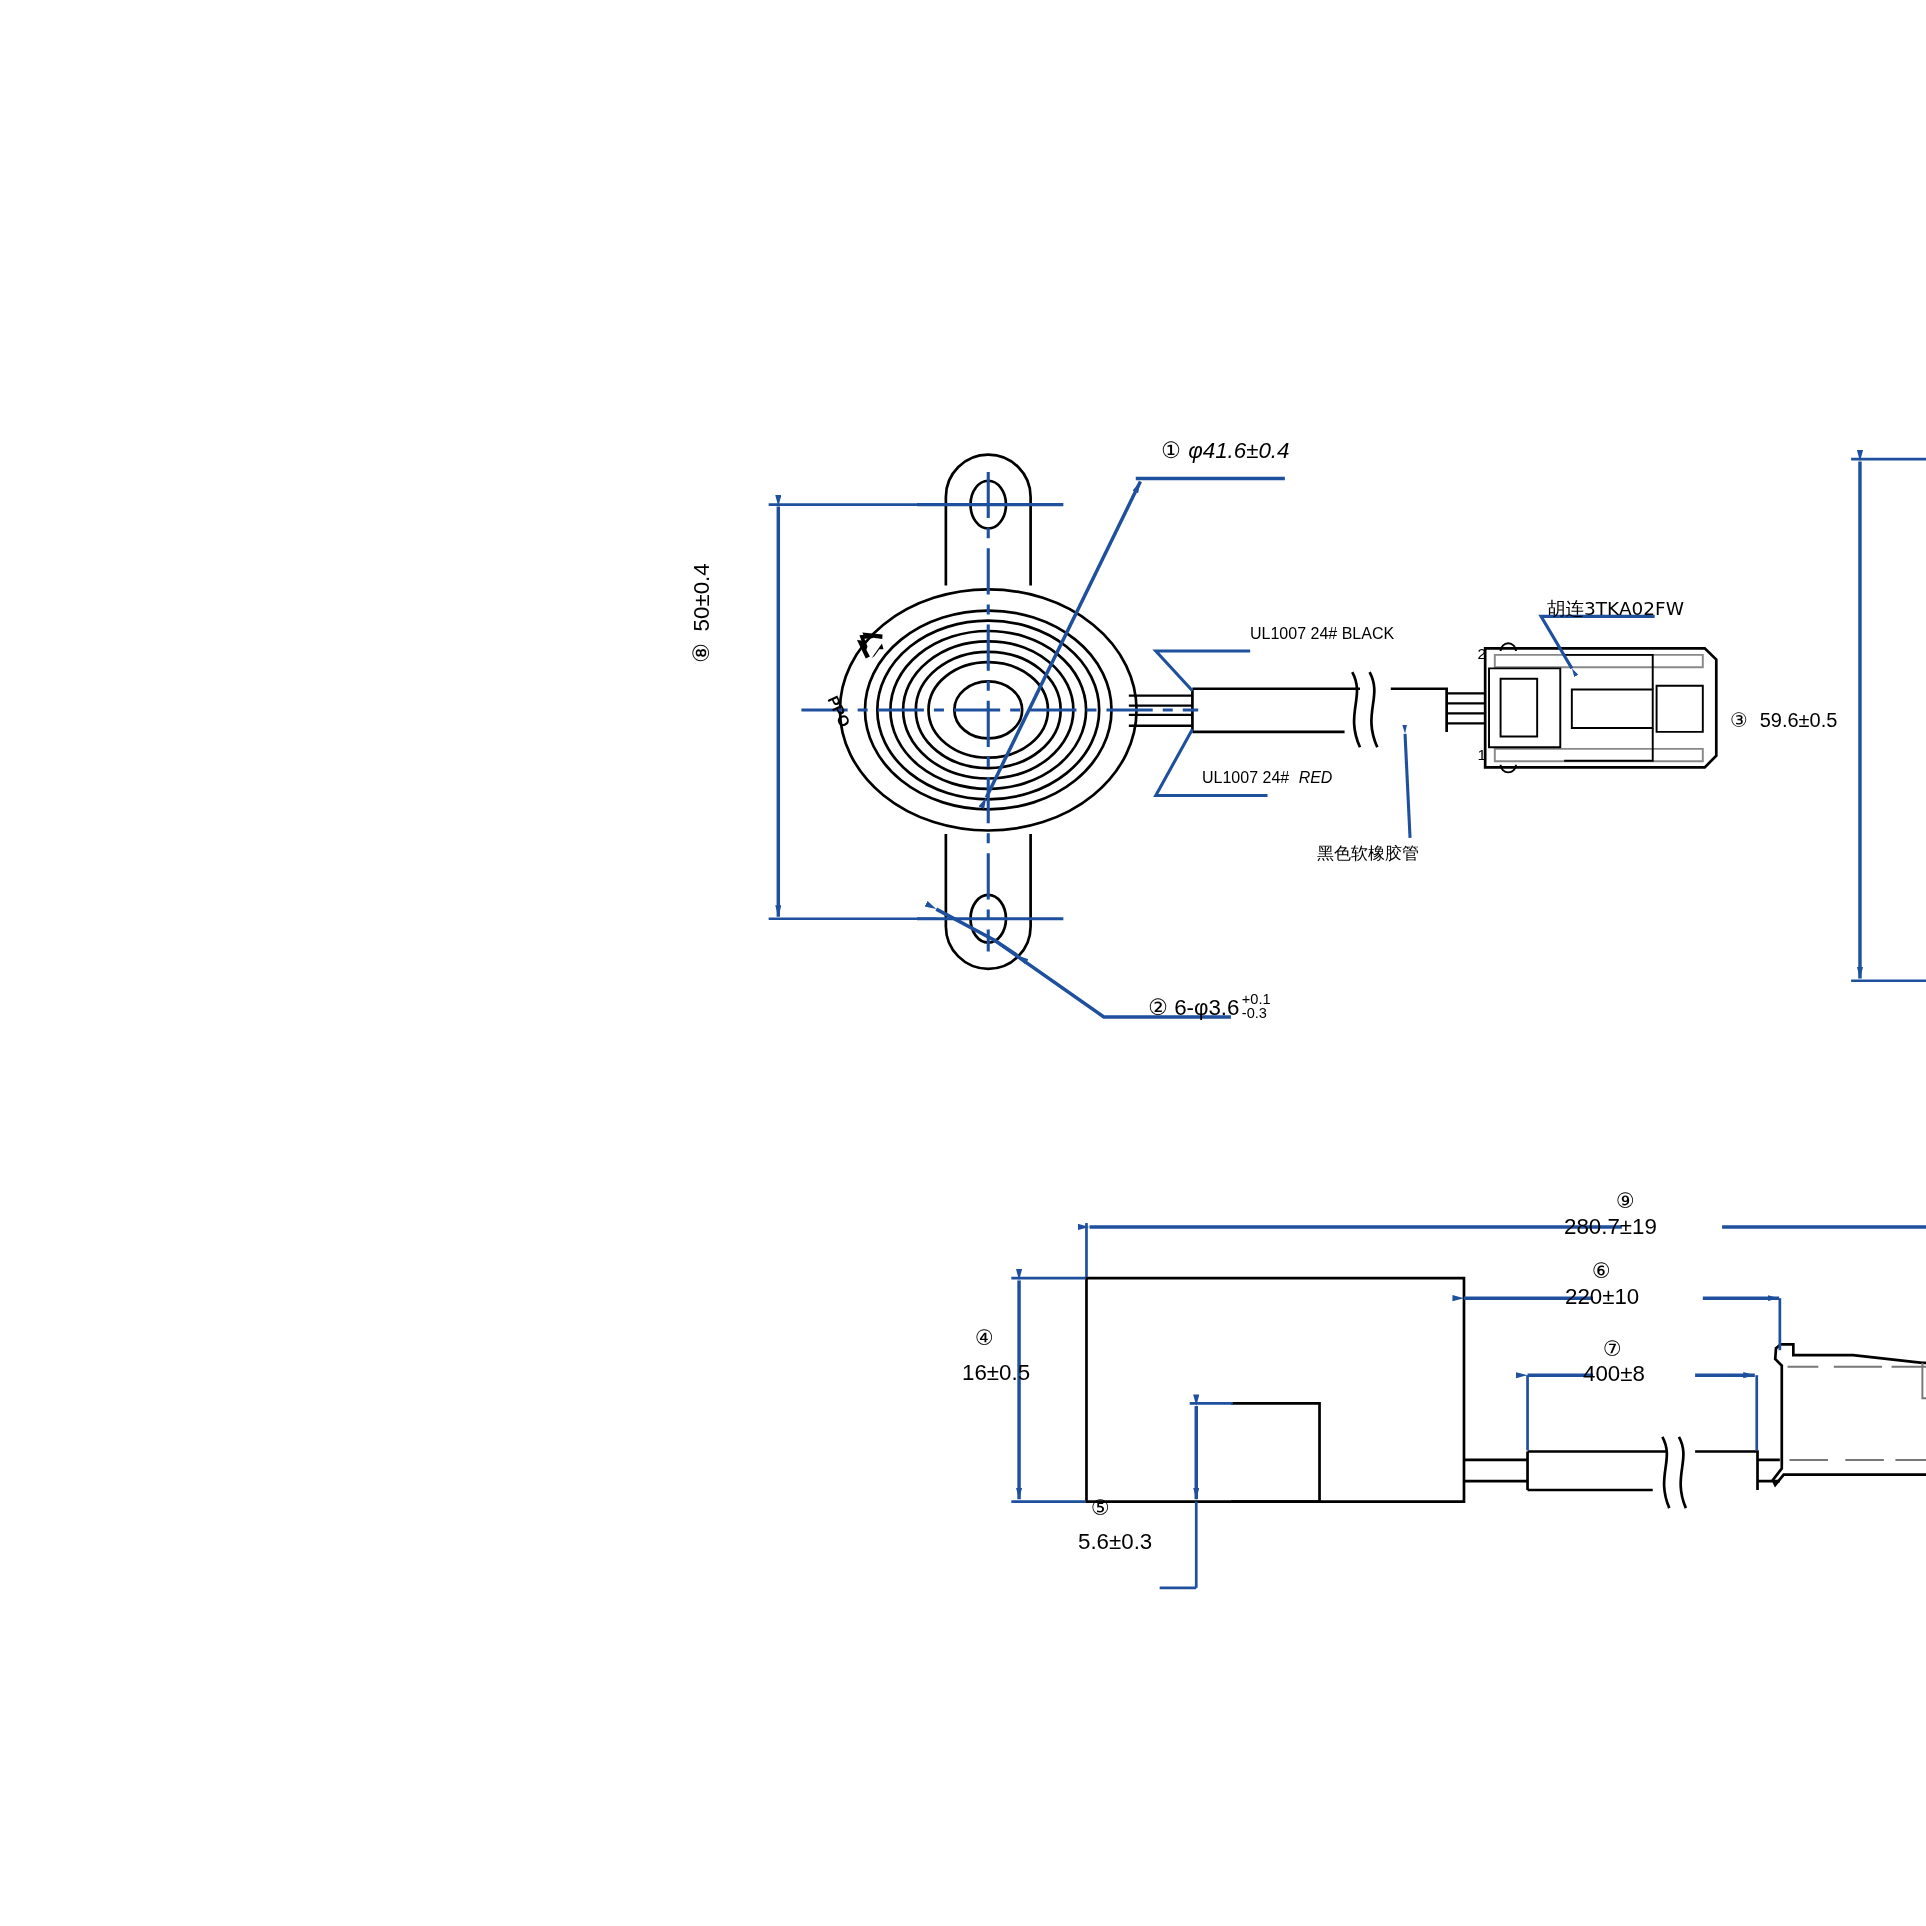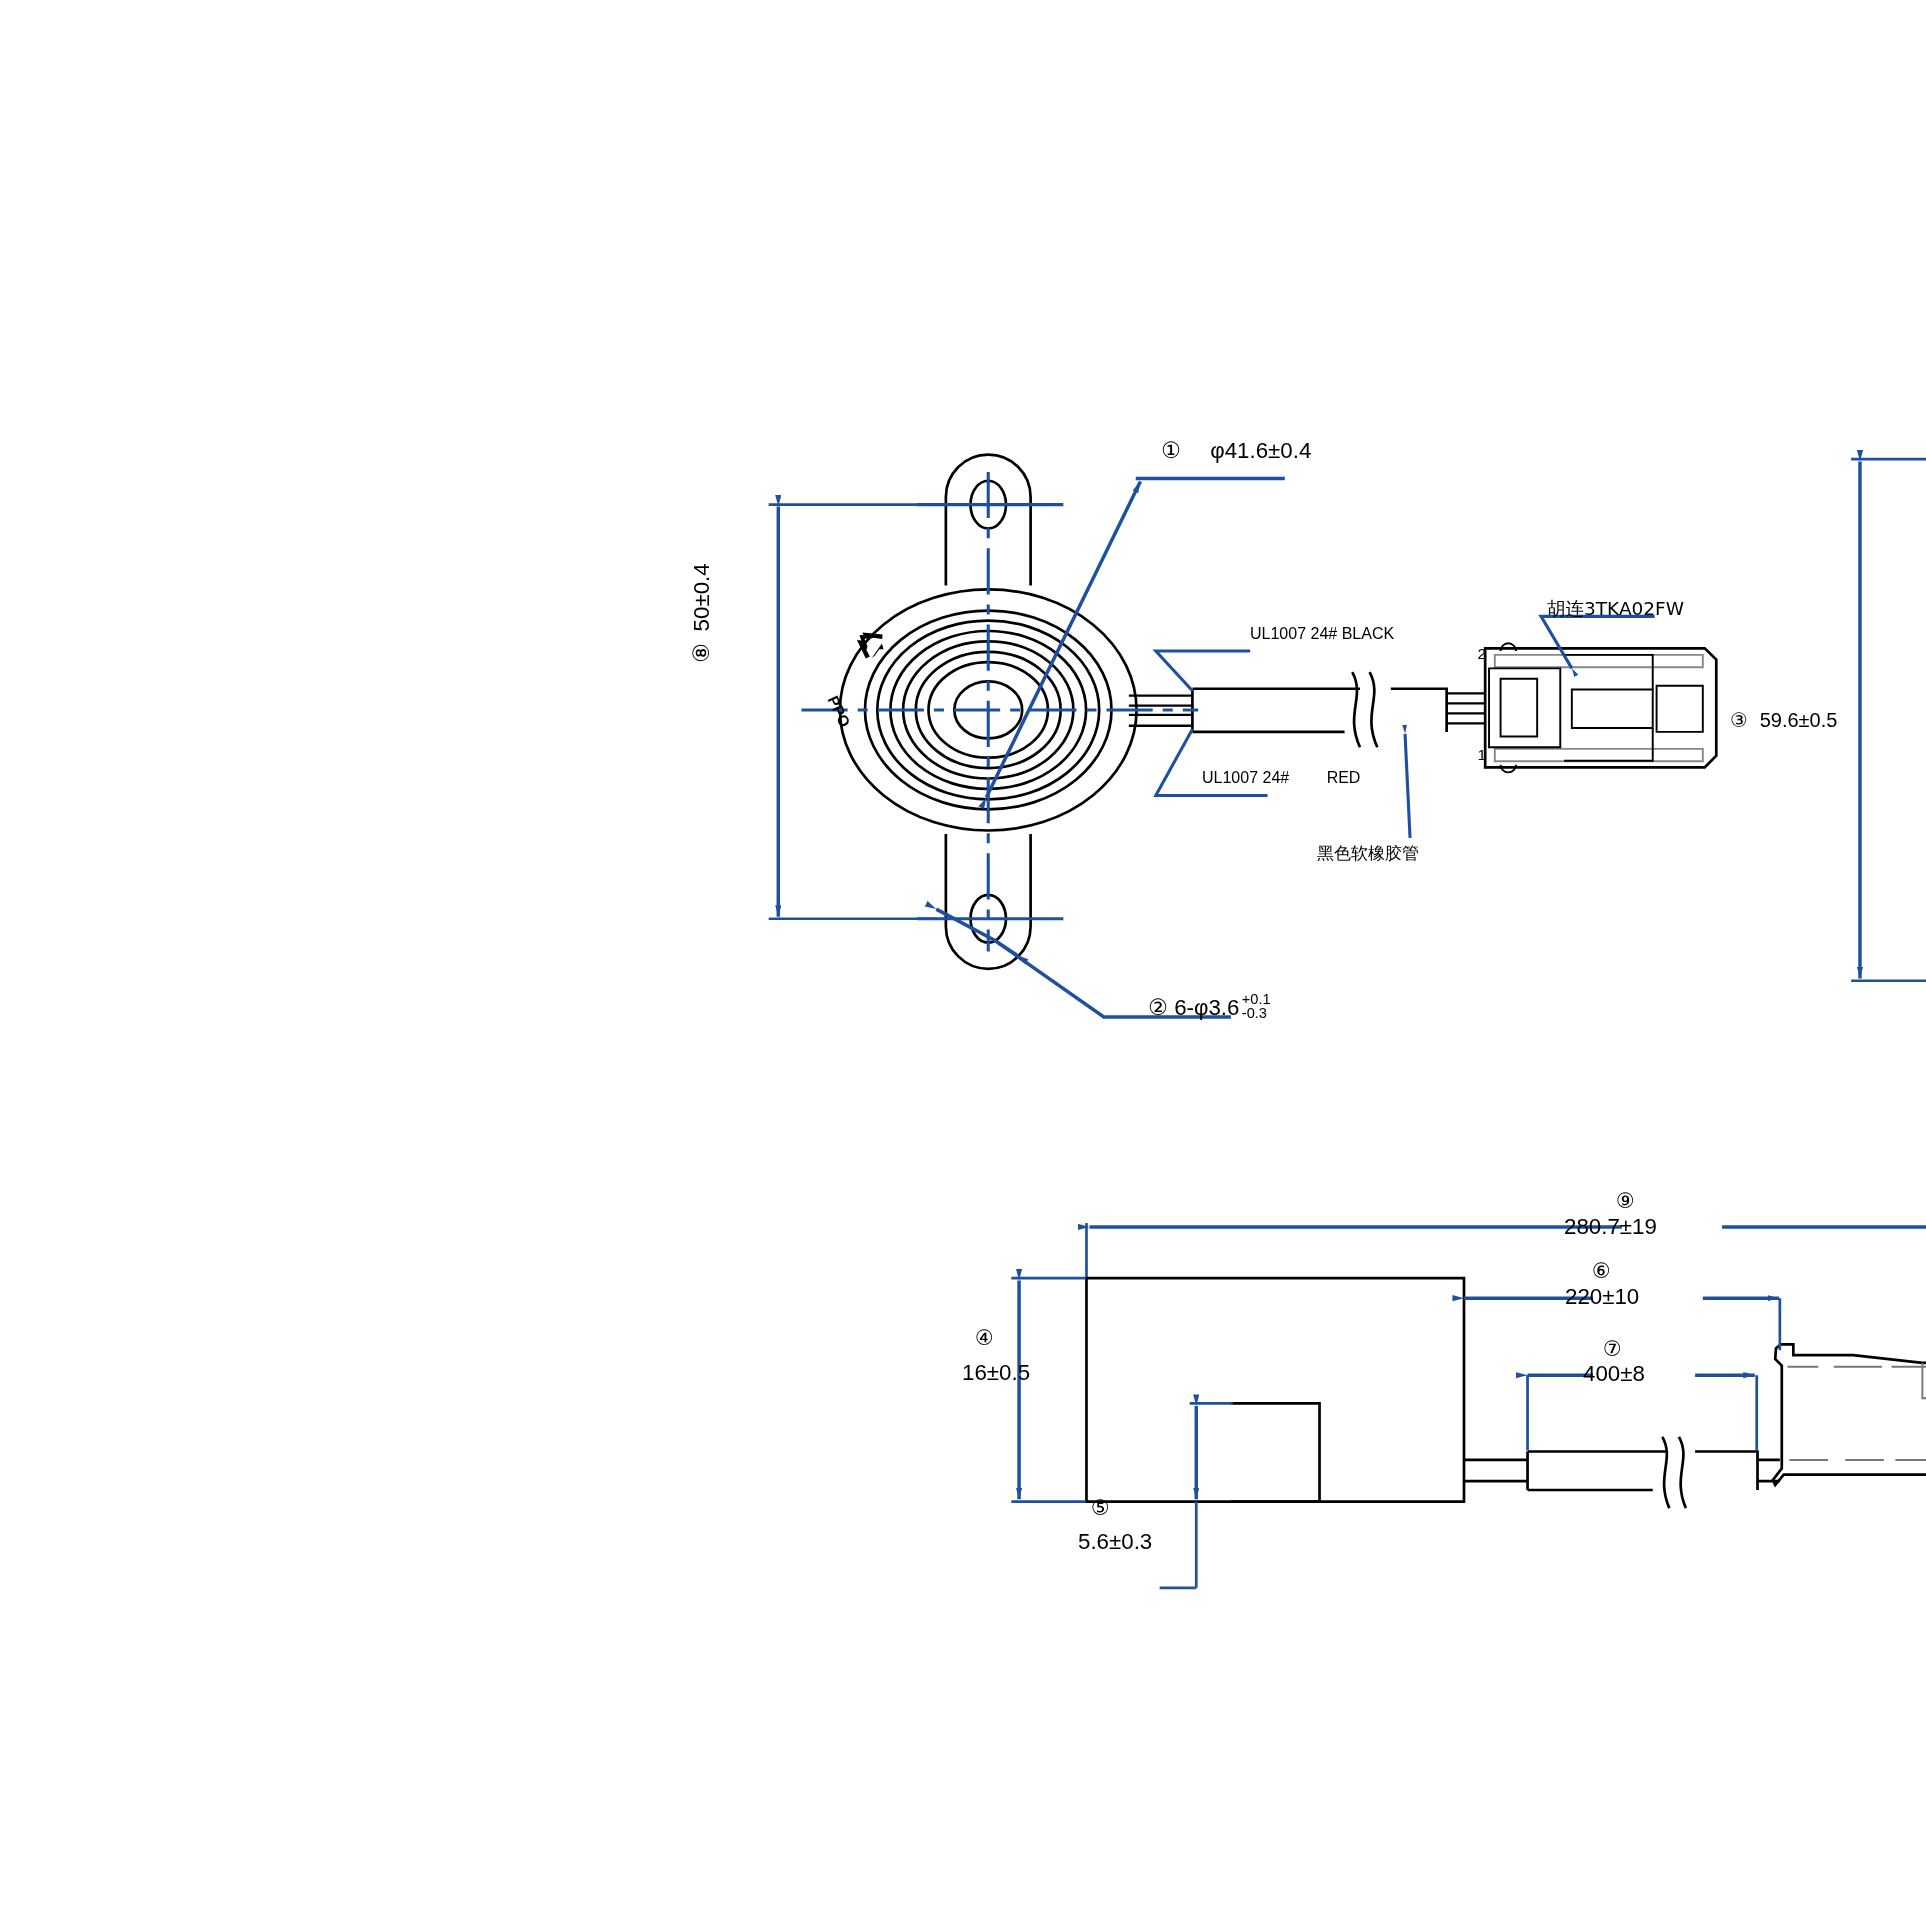--- a/index.html
+++ b/index.html
@@ -189,41 +189,41 @@
       <line x1="3088" y1="3643" x2="3200" y2="3643" stroke-width="7"></line>
       <line x1="3105" y1="3650" x2="3105" y2="3892" marker-start="url(#ah)" marker-end="url(#ah)"></line>
       <line x1="3105" y1="3898" x2="3105" y2="4122" stroke-width="7"></line>
       <line x1="3010" y1="4122" x2="3105" y2="4122" stroke-width="7"></line>
     </g>
   </g>
 </svg>
 
 <div class="lbl" style="left:1161px;top:437px;font-size:22.3px;">
   <span>①</span>
-  <span style="margin-left:23px;">φ41.6±0.4</span>
+  <span style="margin-left:1px;font-style:italic;">φ41.6±0.4</span>
 </div>
 
 <div class="lbl" style="left:1148px;top:994px;font-size:22.3px;display:flex;align-items:center;">
   <span>②</span>
   <span style="margin-left:6.2px;">6-φ3.6</span>
   <span style="display:inline-flex;flex-direction:column;line-height:1.0;font-size:14.6px;margin-left:2.3px;margin-top:-2.3px;">
     <span>+0.1</span>
     <span>-0.3</span>
   </span>
 </div>
 
 <div class="lbl" style="left:688px;top:663px;font-size:22.3px;transform:rotate(-90deg);transform-origin:left top;white-space:nowrap;">
   <span>⑧</span>
   <span style="margin-left:5.4px;">50±0.4</span>
 </div>
 
 <div class="lbl" style="left:1250px;top:625px;font-size:16px;">UL1007 24# BLACK</div>
 <div class="lbl" style="left:1202px;top:769px;font-size:16px;">
   <span>UL1007 24#</span>
-  <span style="margin-left:33px;">RED</span>
+  <span style="margin-left:5px;font-style:italic;">RED</span>
 </div>
 <div class="lbl" style="left:1317px;top:842px;font-size:17px;font-family:Liberation Sans, sans-serif;">黑色软橡胶管</div>
 
 <div class="lbl" style="left:1547px;top:596px;font-size:18.5px;font-family:'DejaVu Sans',sans-serif;">胡连3TKA02FW</div>
 
 <div class="lbl" style="left:840px;top:693px;font-size:15.4px;transform:rotate(65deg);transform-origin:left top;font-weight:600;">PPO</div>
 
 <div class="lbl" style="left:1730px;top:708px;font-size:20px;">
   <span>③</span>
   <span style="margin-left:6.2px;">59.6±0.5</span>

